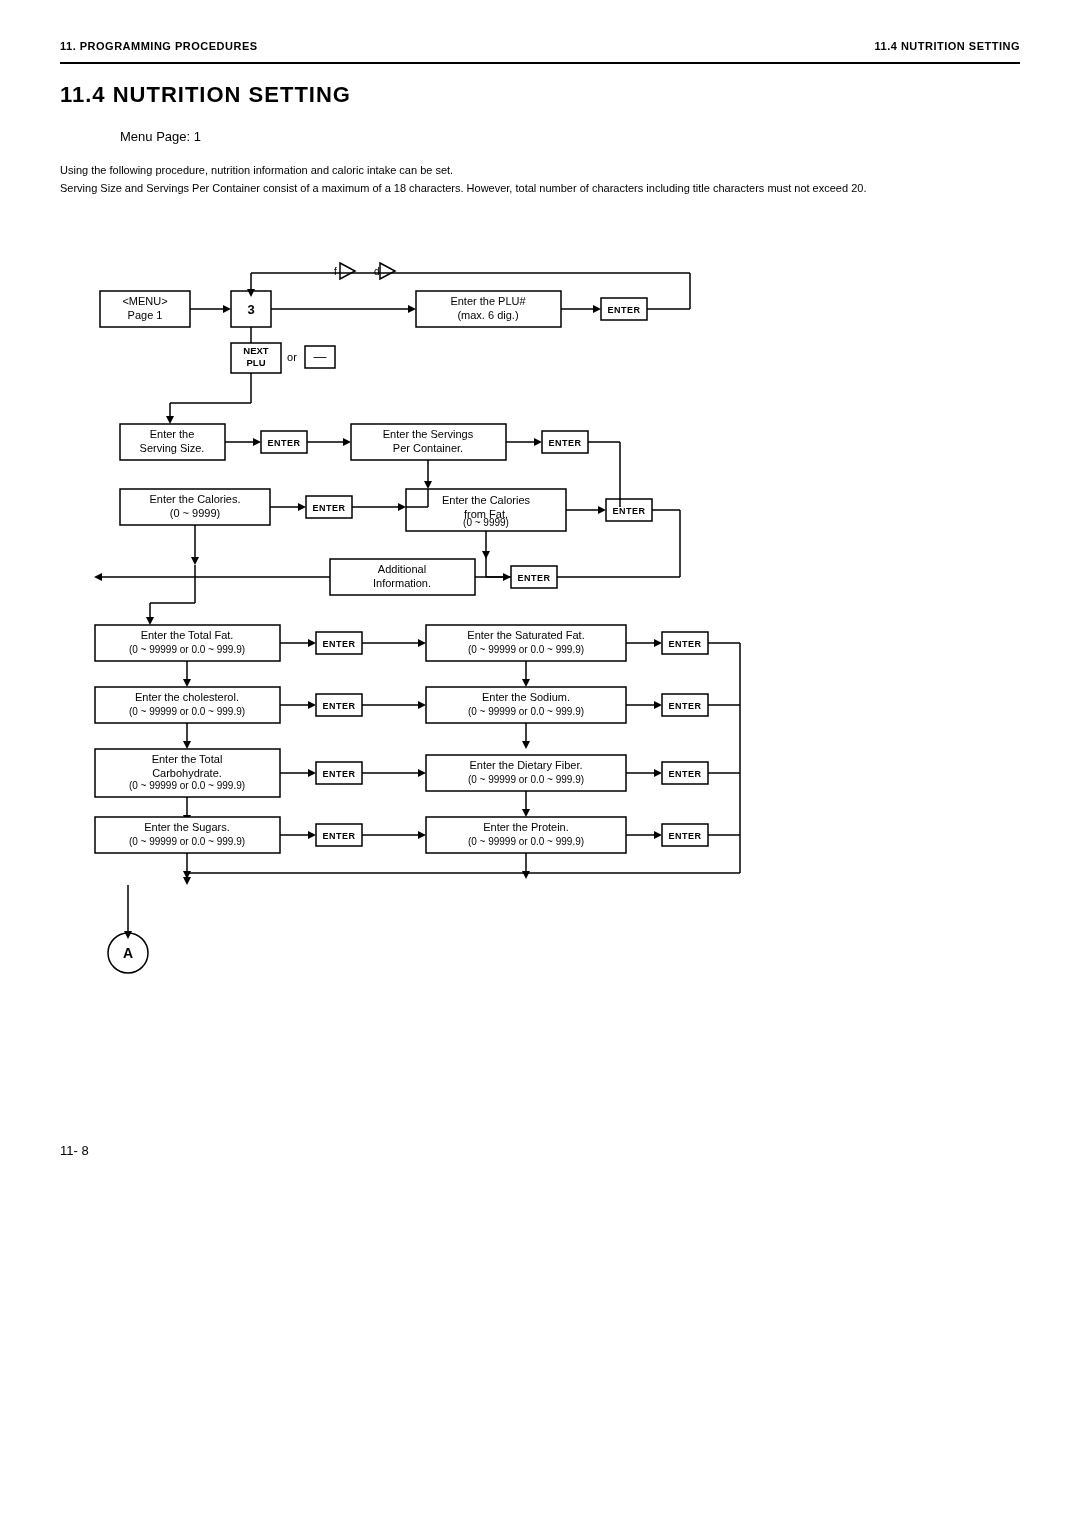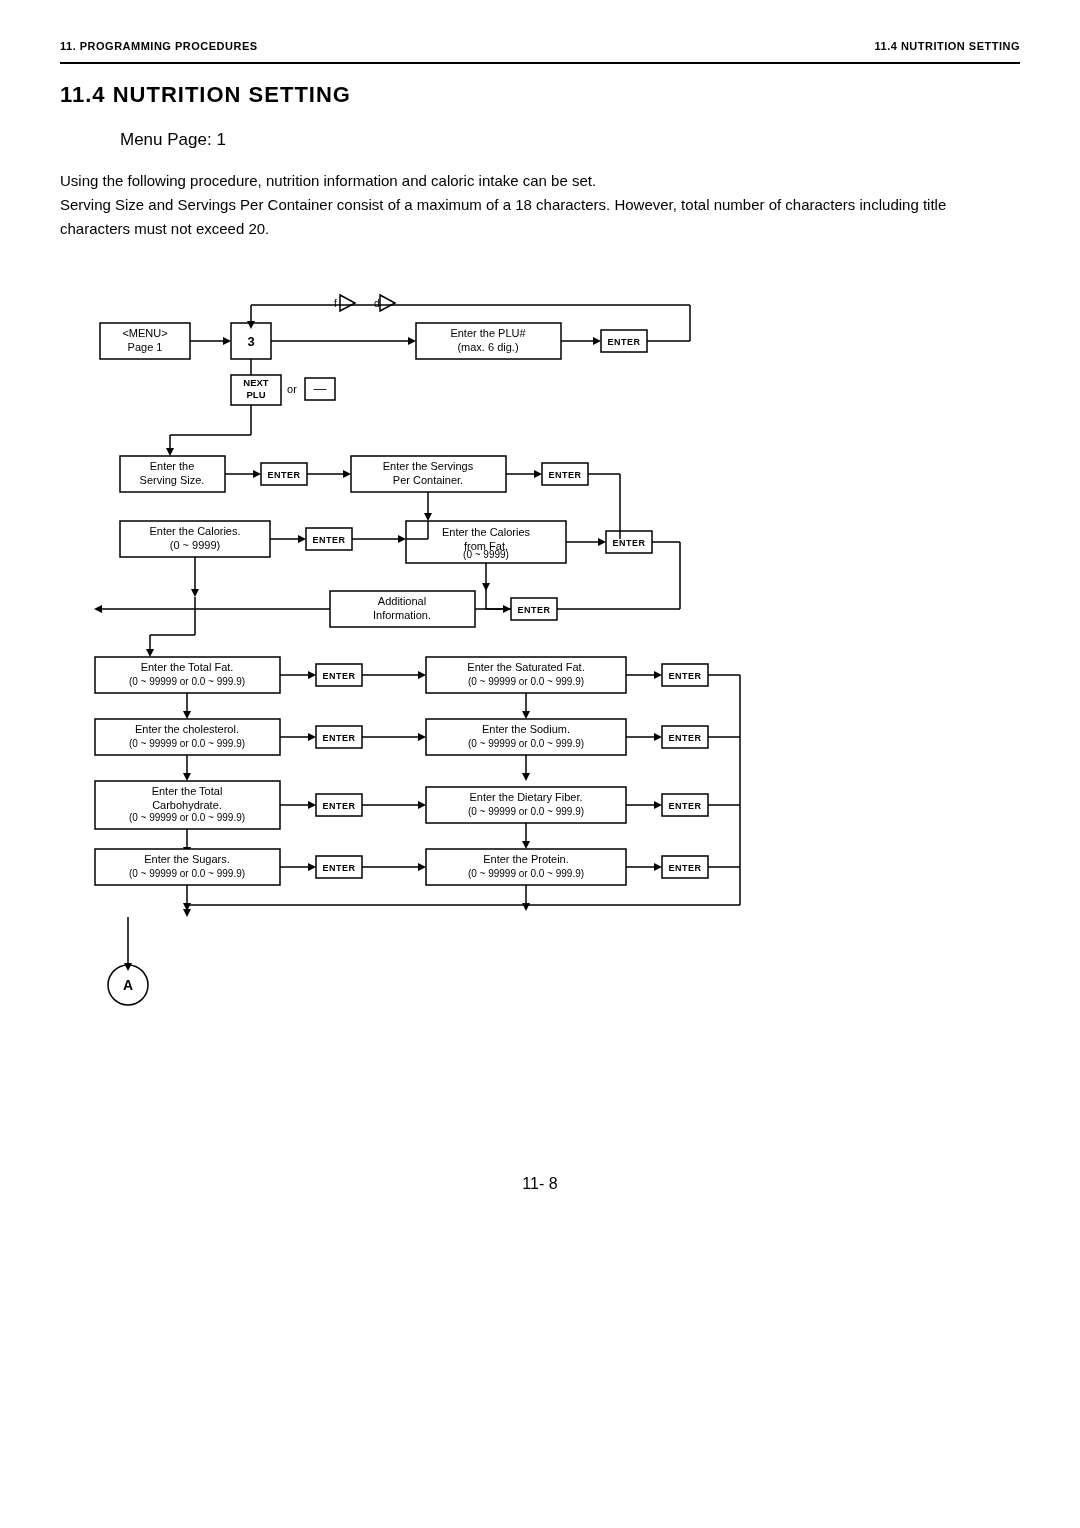--- a/index.html
+++ b/index.html
@@ -38,39 +38,38 @@
     }
     .section-title {
       font-size: 22px;
       font-weight: bold;
       letter-spacing: 1px;
       margin-bottom: 18px;
     }
     .meta-info {
       margin-left: 60px;
       margin-bottom: 14px;
-      font-size: 17px;
+      font-size: 13px;
       line-height: 1.7;
     }
     .description {
-      font-size: 15px;
+      font-size: 11px;
       line-height: 1.6;
-      margin-bottom: 24px;
+      margin-bottom: 36px;
     }
 
     
     .flowchart-svg {
       display: block;
       margin: 0 auto;
     }
 
     .page-number {
-      text-align: center;
       margin-top: 40px;
-      font-size: 16px;
+      font-size: 13px;
     }
   </style>
 </head>
 <body>
 
 <div class="page">
 
   <div style="display:flex; justify-content:space-between; align-items:flex-start; margin-bottom:4px;">
     <div class="top-header">11.  PROGRAMMING PROCEDURES</div>
     <div class="top-subheader">11.4 NUTRITION SETTING</div>

